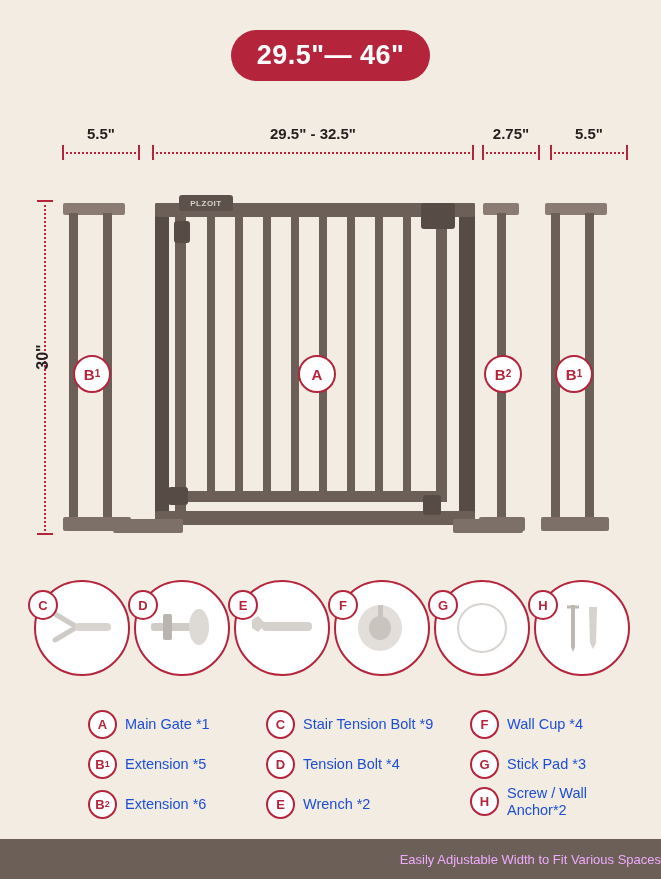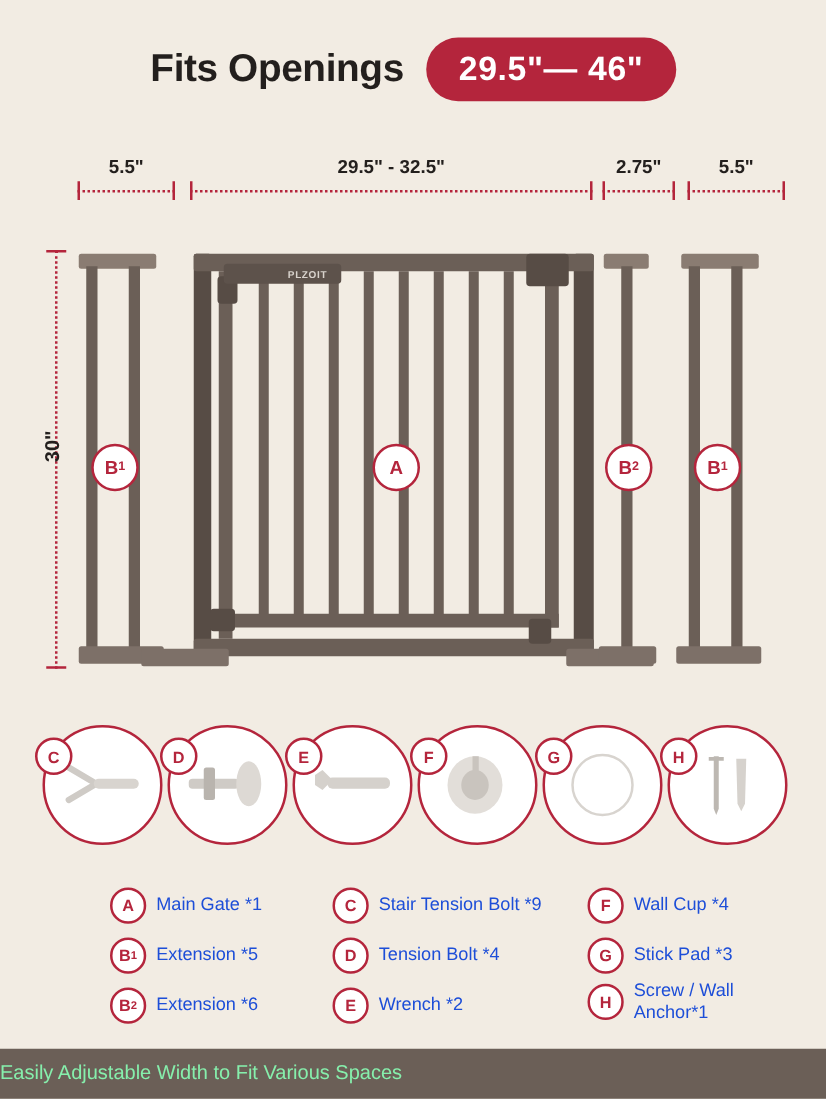--- a/index.html
+++ b/index.html
@@ -102,32 +102,31 @@
     width:25px;height:25px;border-radius:50%;flex:0 0 25px;
     background:#ffffff;border:2.5px solid #b4253c;color:#b4253c;
     font-size:13px;font-weight:bold;display:flex;align-items:center;justify-content:center;
   }
   .lg-badge sub{font-size:9px;line-height:1;}
   .lg-text{font-size:14.5px;color:#1d4ed8;line-height:1.15;}
 
   
   .footer{
     position:absolute;left:0;bottom:0;width:661px;height:40px;
-    background:#6b5f57;color:#86efac;
-    display:flex;align-items:center;justify-content:flex-start;
-    font-size:16px;
+    background:#6b5f57;color:#f0abfc;
+    display:flex;align-items:center;justify-content:flex-end;
+    font-size:13px;
   }
 </style>
 </head>
 <body>
 
 <div class="page">
 
   <div class="header">
-    <div class="header-title">Fits Openings</div>
     <div class="header-pill">29.5"— 46"</div>
   </div>
 
   <div class="dims">
     <div class="dim" style="left:62px;width:78px;">
       <div class="dim-label">5.5"</div>
       <div class="cap l"></div>
       <div class="dim-line"></div>
       <div class="cap r"></div>
     </div>
@@ -177,21 +176,21 @@
 
     <div class="bar" style="left:152px;top:22px;width:8px;height:275px;"></div>
     <div class="bar" style="left:180px;top:22px;width:8px;height:275px;"></div>
     <div class="bar" style="left:208px;top:22px;width:8px;height:275px;"></div>
     <div class="bar" style="left:236px;top:22px;width:8px;height:275px;"></div>
     <div class="bar" style="left:264px;top:22px;width:8px;height:275px;"></div>
     <div class="bar" style="left:292px;top:22px;width:8px;height:275px;"></div>
     <div class="bar" style="left:320px;top:22px;width:8px;height:275px;"></div>
     <div class="bar" style="left:348px;top:22px;width:8px;height:275px;"></div>
 
-    <div class="logo-plate" style="left:124px;top:16px;width:54px;height:16px;padding-left:40px;">PLZOIT</div>
+    <div class="logo-plate" style="left:124px;top:0;width:54px;height:16px;">PLZOIT</div>
     <div class="bar dark" style="left:119px;top:26px;width:16px;height:22px;border-radius:3px;"></div>
     <div class="bar dark" style="left:366px;top:8px;width:34px;height:26px;border-radius:3px;"></div>
     <div class="bar dark" style="left:368px;top:300px;width:18px;height:20px;border-radius:3px;"></div>
     <div class="bar dark" style="left:113px;top:292px;width:20px;height:18px;border-radius:3px;"></div>
     <div class="foot" style="left:58px;top:324px;width:70px;height:14px;"></div>
     <div class="foot" style="left:398px;top:324px;width:70px;height:14px;"></div>
     <div class="panel-label" style="left:243px;top:160px;">A</div>
 
     <div class="bar light" style="left:428px;top:8px;width:36px;height:12px;border-radius:2px;"></div>
     <div class="bar" style="left:442px;top:18px;width:9px;height:310px;"></div>
@@ -288,20 +287,20 @@
     <div class="lg-item" style="left:382px;top:10px;">
       <div class="lg-badge">F</div>
       <div class="lg-text">Wall Cup *4</div>
     </div>
     <div class="lg-item" style="left:382px;top:50px;">
       <div class="lg-badge">G</div>
       <div class="lg-text">Stick Pad *3</div>
     </div>
     <div class="lg-item" style="left:382px;top:85px;width:165px;">
       <div class="lg-badge">H</div>
-      <div class="lg-text">Screw / Wall Anchor*1</div>
+      <div class="lg-text">Screw / Wall Anchor*2</div>
     </div>
   </div>
 
   <div class="footer">
     <span>Easily Adjustable Width to Fit Various Spaces</span>
   </div>
 </div>
 
 </body></html>

